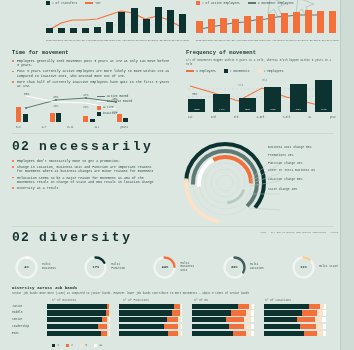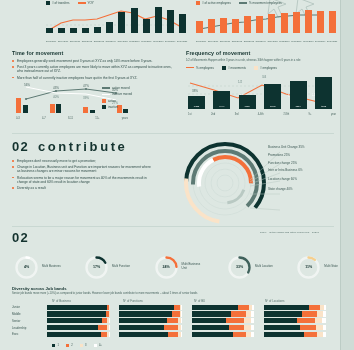--- a/index.html
+++ b/index.html
@@ -3,21 +3,21 @@
 <meta charset="utf-8">
 <style>
   html,body{margin:0;padding:0;}
   body{
     width:354px;height:350px;overflow:hidden;
     background:#dde7e2;
     font-family:"Liberation Sans", sans-serif;
     color:#153a3a;
     position:relative;
   }
-  .page{position:relative;width:354px;height:350px;overflow:hidden;}
+  .page{position:relative;width:354px;height:350px;overflow:hidden;font-family:Liberation Mono, monospace;}
   .sheet{position:absolute;left:0;top:0;width:340px;height:350px;background:#dde7e2;}
   .rail{position:absolute;right:0;top:0;width:14px;height:350px;background:#cfdcd6;}
   .rail-line{position:absolute;right:13px;top:0;width:1px;height:350px;background:#bcccc5;}
 
   
   .sec-title{font-size:5.4px;font-weight:bold;letter-spacing:.1px;color:#14332f;}
   .bullets{list-style:none;margin:0;padding:0;}
   .bullets li{position:relative;padding-left:5px;margin-bottom:1.6px;font-size:3.3px;line-height:1.35;color:#2d4a46;}
   .bullets li:before{content:"";position:absolute;left:0;top:1.4px;width:1.6px;height:1.6px;border-radius:50%;background:#f4703a;}
   .tiny{font-size:2.7px;color:#47635e;line-height:1.3;}
@@ -337,21 +337,21 @@
         <span>year</span>
       </div>
     </div>
   </div>
 
   <div class="divider" style="top:133px;"></div>
 
   <div class="col-l" style="top:140px;">
     <div class="hdrow">
       <span class="bignum">02</span>
-      <span class="bigword">contribute</span>
+      <span class="bigword">necessarily</span>
     </div>
     <ul class="bullets" style="margin-top:6px;width:142px;">
       <li>Employees don't necessarily move to get a promotion;</li>
       <li>Change in Location, Business unit and Function are important reasons for movement where as business changes are minor reasons for movement</li>
       <li>Relocation seems to be a major reason for movement as 40% of the movements result in change of state and 60% result in location change</li>
       <li>Diversity as a result</li>
     </ul>
   </div>
 
   <div class="donut">
@@ -386,20 +386,21 @@
     <div>Inter or Intra Business 6%</div>
     <div style="margin-top:5px">Location change 60%</div>
     <div style="margin-top:6px">State change 40%</div>
   </div>
 
   <div class="divider" style="top:226px;"></div>
 
   <div class="col-l" style="top:231px;">
     <div class="hdrow">
       <span class="bignum">02</span>
+      <span class="bigword">diversity</span>
     </div>
   </div>
   <div class="note">100% – all the eligible and active employees – 24597</div>
 
   <div class="rings">
     <span class="ringitem">
       <span class="ring">
         <svg viewBox="0 0 25 25">
           <circle cx="12.5" cy="12.5" r="10" fill="none" stroke="#ffffff" stroke-width="2.4" opacity=".55"></circle>
           <circle cx="12.5" cy="12.5" r="10" fill="none" stroke="#ffffff" stroke-width="2.4" stroke-dasharray="2.5 60" transform="rotate(-90 12.5 12.5)" stroke-linecap="round"></circle>

